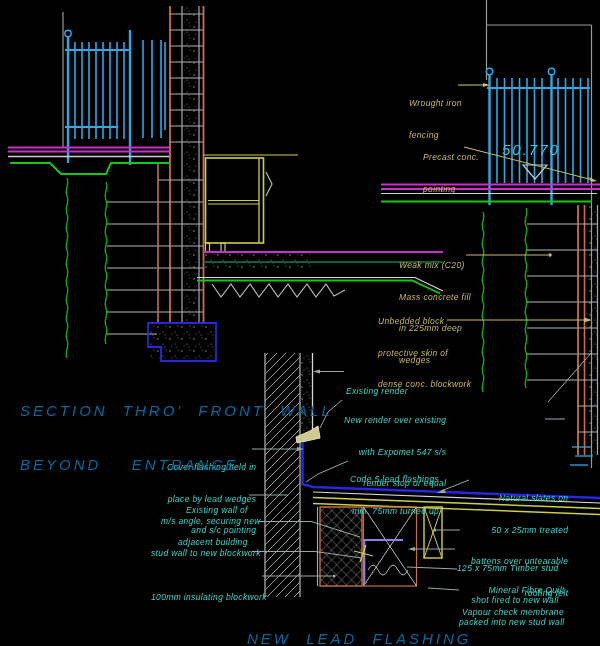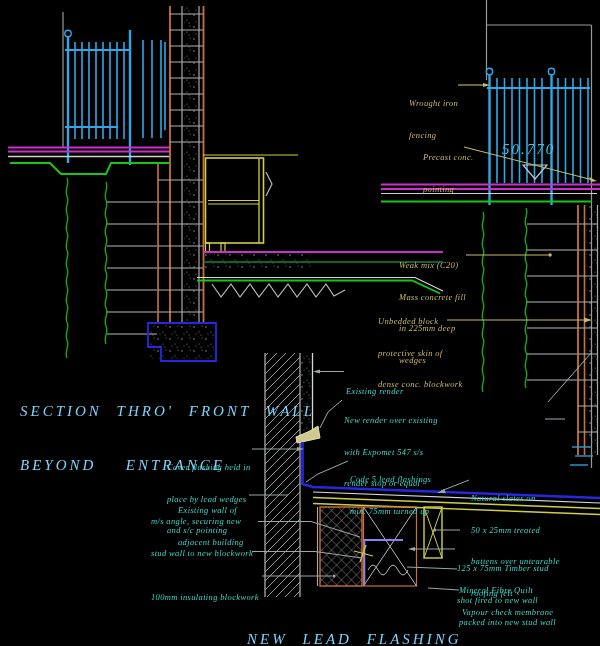--- a/index.html
+++ b/index.html
@@ -1,25 +1,25 @@
 <!DOCTYPE html>
 <html><head>
 <meta charset="utf-8">
 <style>
   html,body{margin:0;padding:0;background:#000;}
   .stage{position:relative;width:600px;height:646px;background:#000;overflow:hidden;
-         font-family:Liberation Serif, serif;}
+         font-family:Liberation Sans, sans-serif;}
   .stage svg{position:absolute;left:0;top:0;}
   .label{position:absolute;font-style:italic;font-size:8.5px;line-height:10.5px;
          letter-spacing:.35px;white-space:pre;}
   .label span{display:block;}
   .label.yellow{color:#c9b968;}
-  .label.cyan{color:#3ad6c9;}
+  .label.cyan{color:#3ad6c9;text-align:right;}
   .title{position:absolute;font-style:italic;font-size:15px;line-height:18px;
-         color:#7dd3fc;letter-spacing:3px;word-spacing:8px;white-space:pre;}
+         color:#0369a1;letter-spacing:3px;word-spacing:8px;white-space:pre;}
   .title span{display:block;}
   .level{position:absolute;font-style:italic;font-size:15px;color:#35c8e8;
          letter-spacing:2px;white-space:pre;}
 </style>
 </head>
 <body>
 
 <div class="stage">
 
 <svg width="600" height="646" viewBox="0 0 600 646">

